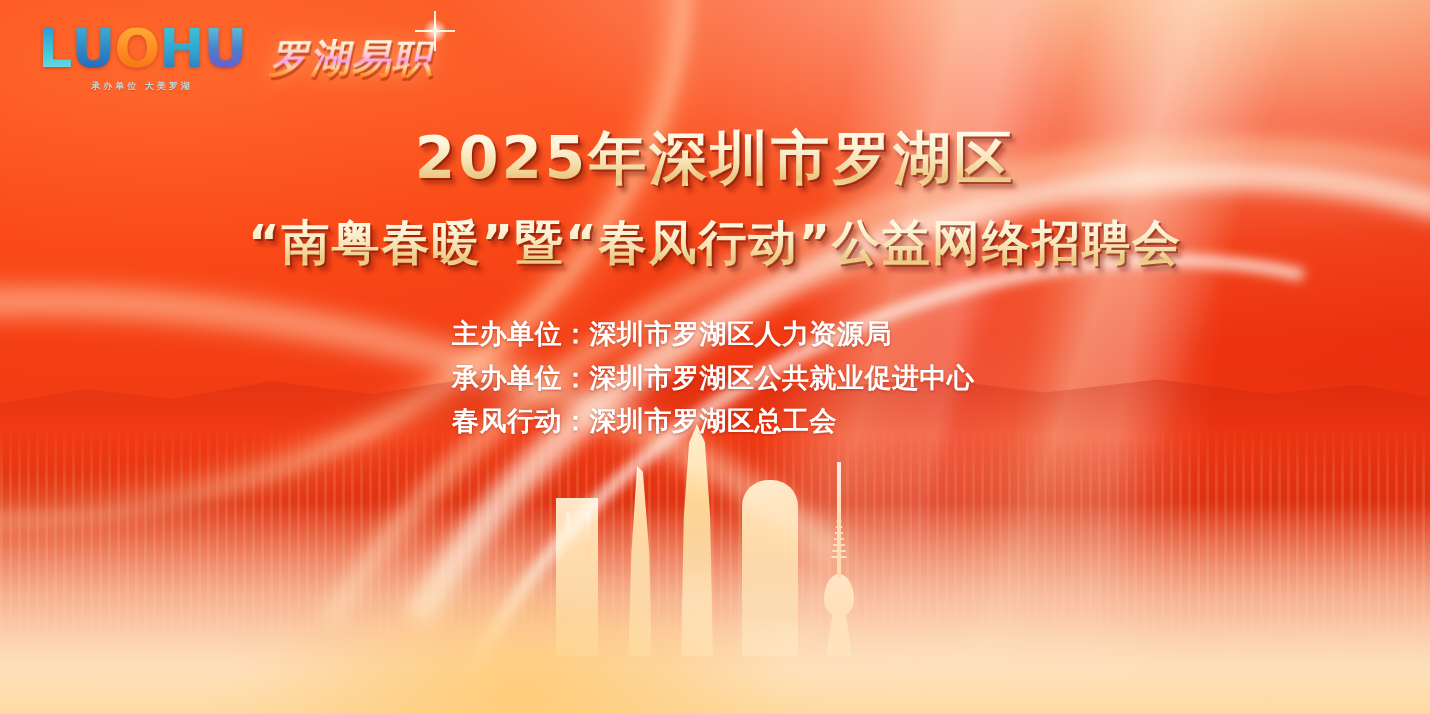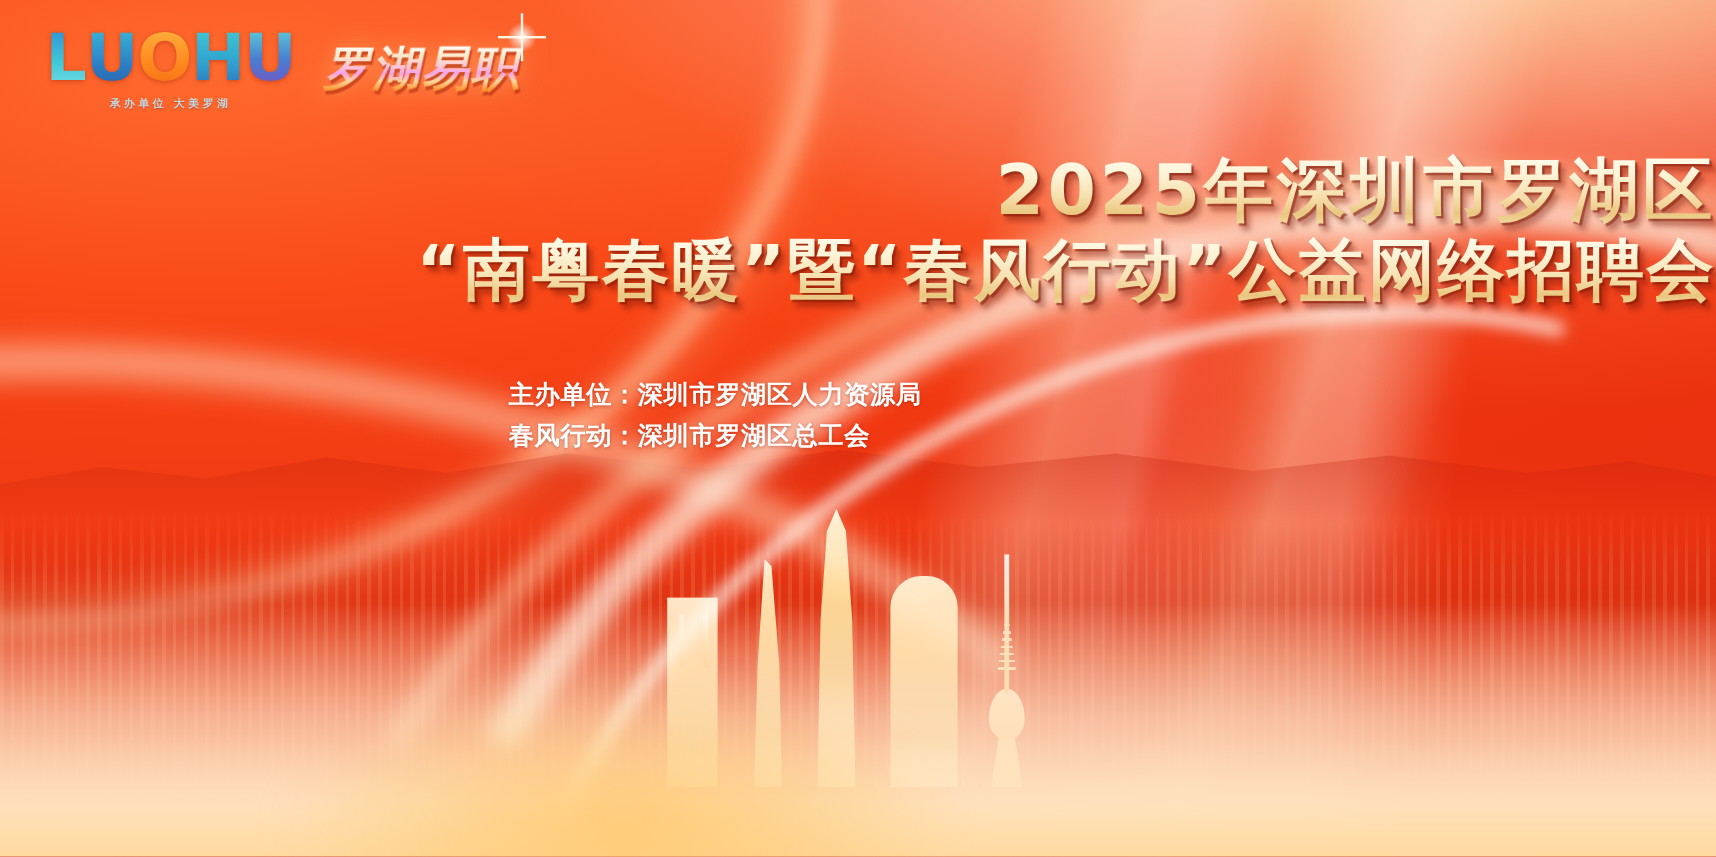--- a/index.html
+++ b/index.html
@@ -243,42 +243,42 @@
   }
   .yizhi-spark::before,.yizhi-spark::after{
     content:"";position:absolute;left:50%;top:50%;background:rgba(255,252,235,.95);
     transform:translate(-50%,-50%);
   }
   .yizhi-spark::before{width:40px;height:2px;}
   .yizhi-spark::after{width:2px;height:40px;}
 
   
   .title-wrap{
-    position:absolute;left:0;right:0;top:126px;text-align:right;
+    position:absolute;left:0;right:0;top:126px;text-align:center;
   }
   .title-line{
     font-family:"DejaVu Sans","Liberation Sans",sans-serif;
     font-weight:bold;
     background-image:linear-gradient(180deg,
       #fffdf2 0%, #fdf3d6 30%, #f6e0ae 58%, #eac77f 80%, #f7e2b2 100%);
     -webkit-background-clip:text;background-clip:text;
     color:transparent;-webkit-text-fill-color:transparent;
     filter:
       drop-shadow(2px 2px 0 rgba(126,22,4,.55))
       drop-shadow(4px 5px 2px rgba(110,16,2,.40));
   }
   .title-1{font-size:58px;letter-spacing:3px;line-height:1.12;}
-  .title-2{font-size:56px;letter-spacing:2px;line-height:1.22;margin-top:1px;}
+  .title-2{font-size:48px;letter-spacing:2px;line-height:1.22;margin-top:22px;}
 
   
   .orgs{
-    position:absolute;left:424px;top:312px;
+    position:absolute;left:452px;top:312px;
     color:#ffffff;font-weight:bold;
     font-family:"DejaVu Sans","Liberation Sans",sans-serif;
-    font-size:21px;line-height:1.62;letter-spacing:.5px;
+    font-size:27px;line-height:1.62;letter-spacing:.5px;
     text-shadow:0 1px 3px rgba(140,22,2,.45);
   }
   .org-line{white-space:nowrap;}
 </style>
 </head>
 <body>
 
 <div id="banner">
 
   <div class="bg-layer bg-base"></div>
@@ -337,17 +337,18 @@
       <div class="yizhi-spark"></div>
     </div>
 
     <div class="title-wrap">
       <div class="title-line title-1">2025年深圳市罗湖区</div>
       <div class="title-line title-2">“南粤春暖”暨“春风行动”公益网络招聘会</div>
     </div>
 
     <div class="orgs">
       <div class="org-line">主办单位：深圳市罗湖区人力资源局</div>
+      <div class="org-line">承办单位：深圳市罗湖区公共就业促进中心</div>
       <div class="org-line">春风行动：深圳市罗湖区总工会</div>
     </div>
 
   </div>
 </div>
 
 </body></html>

